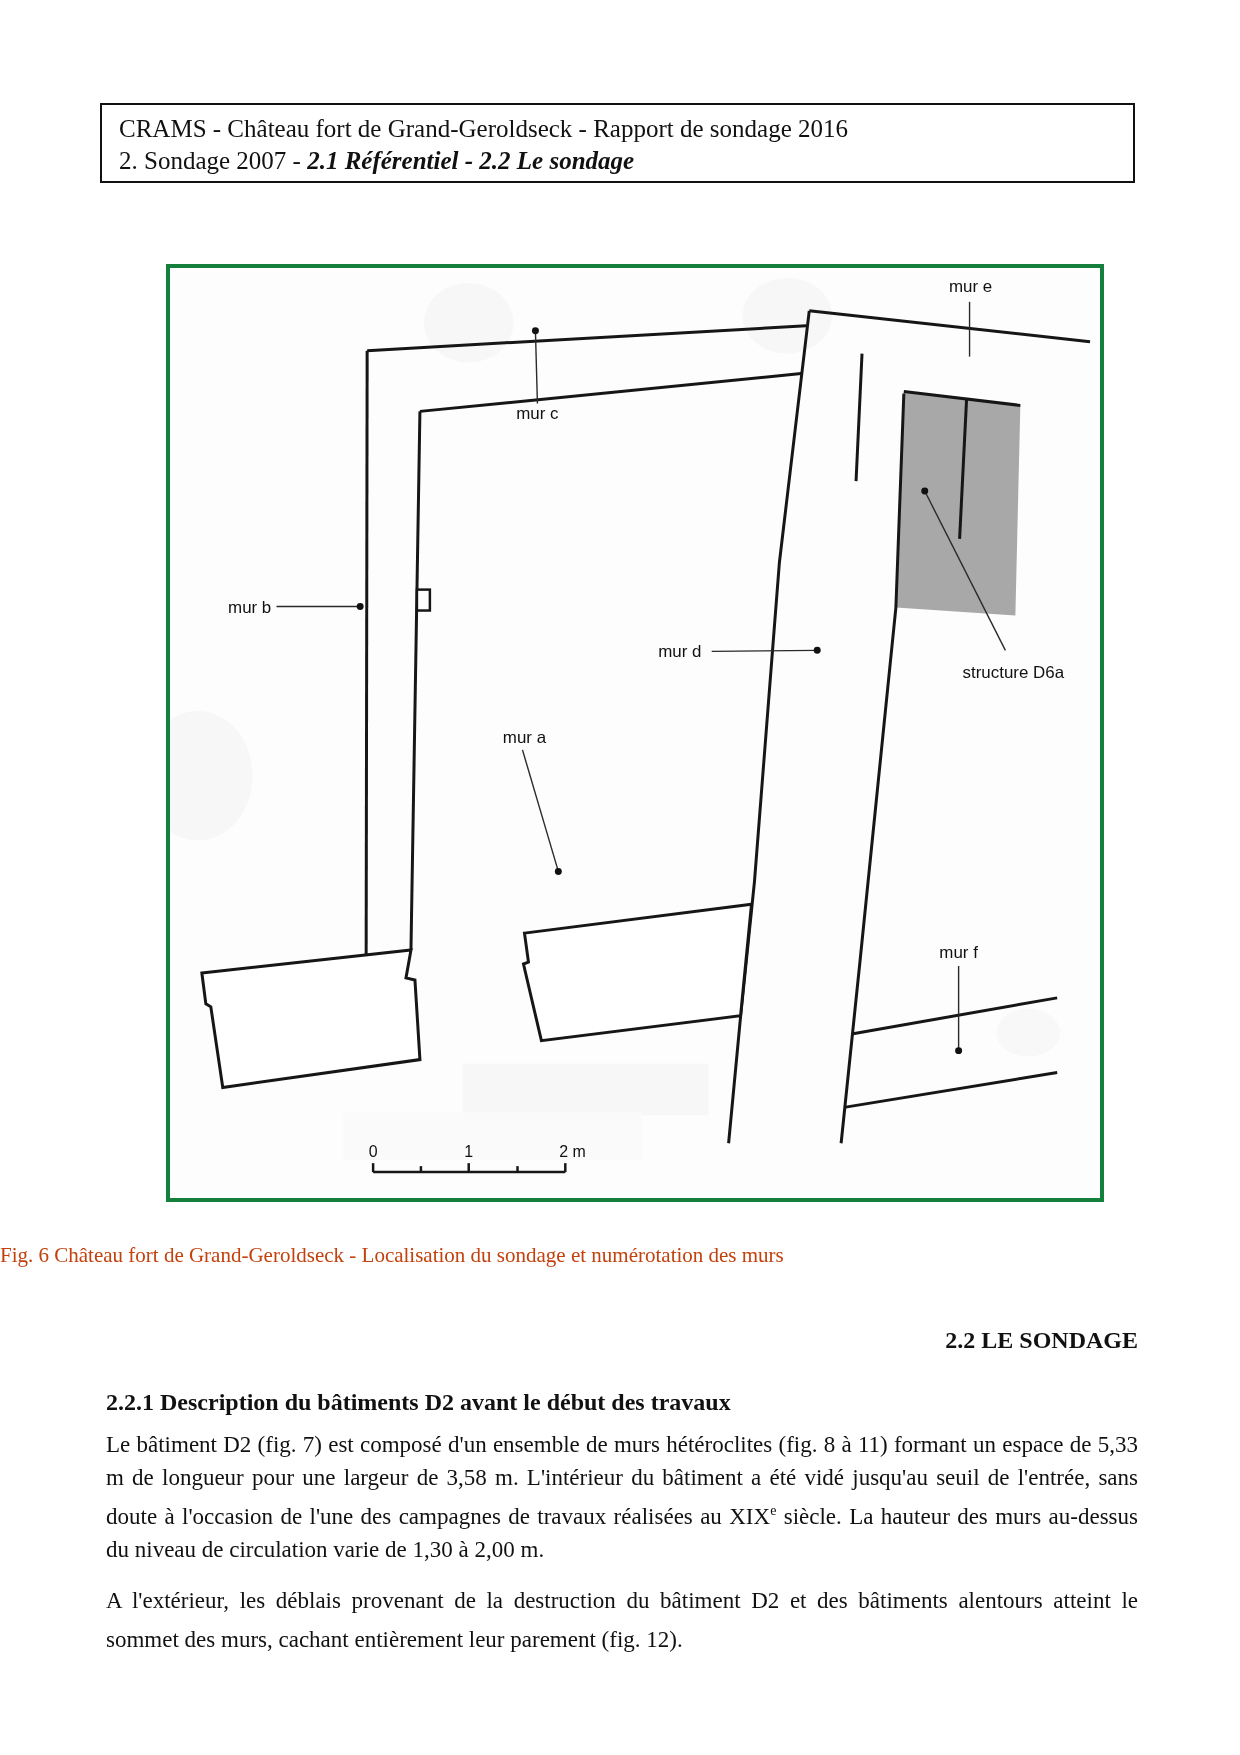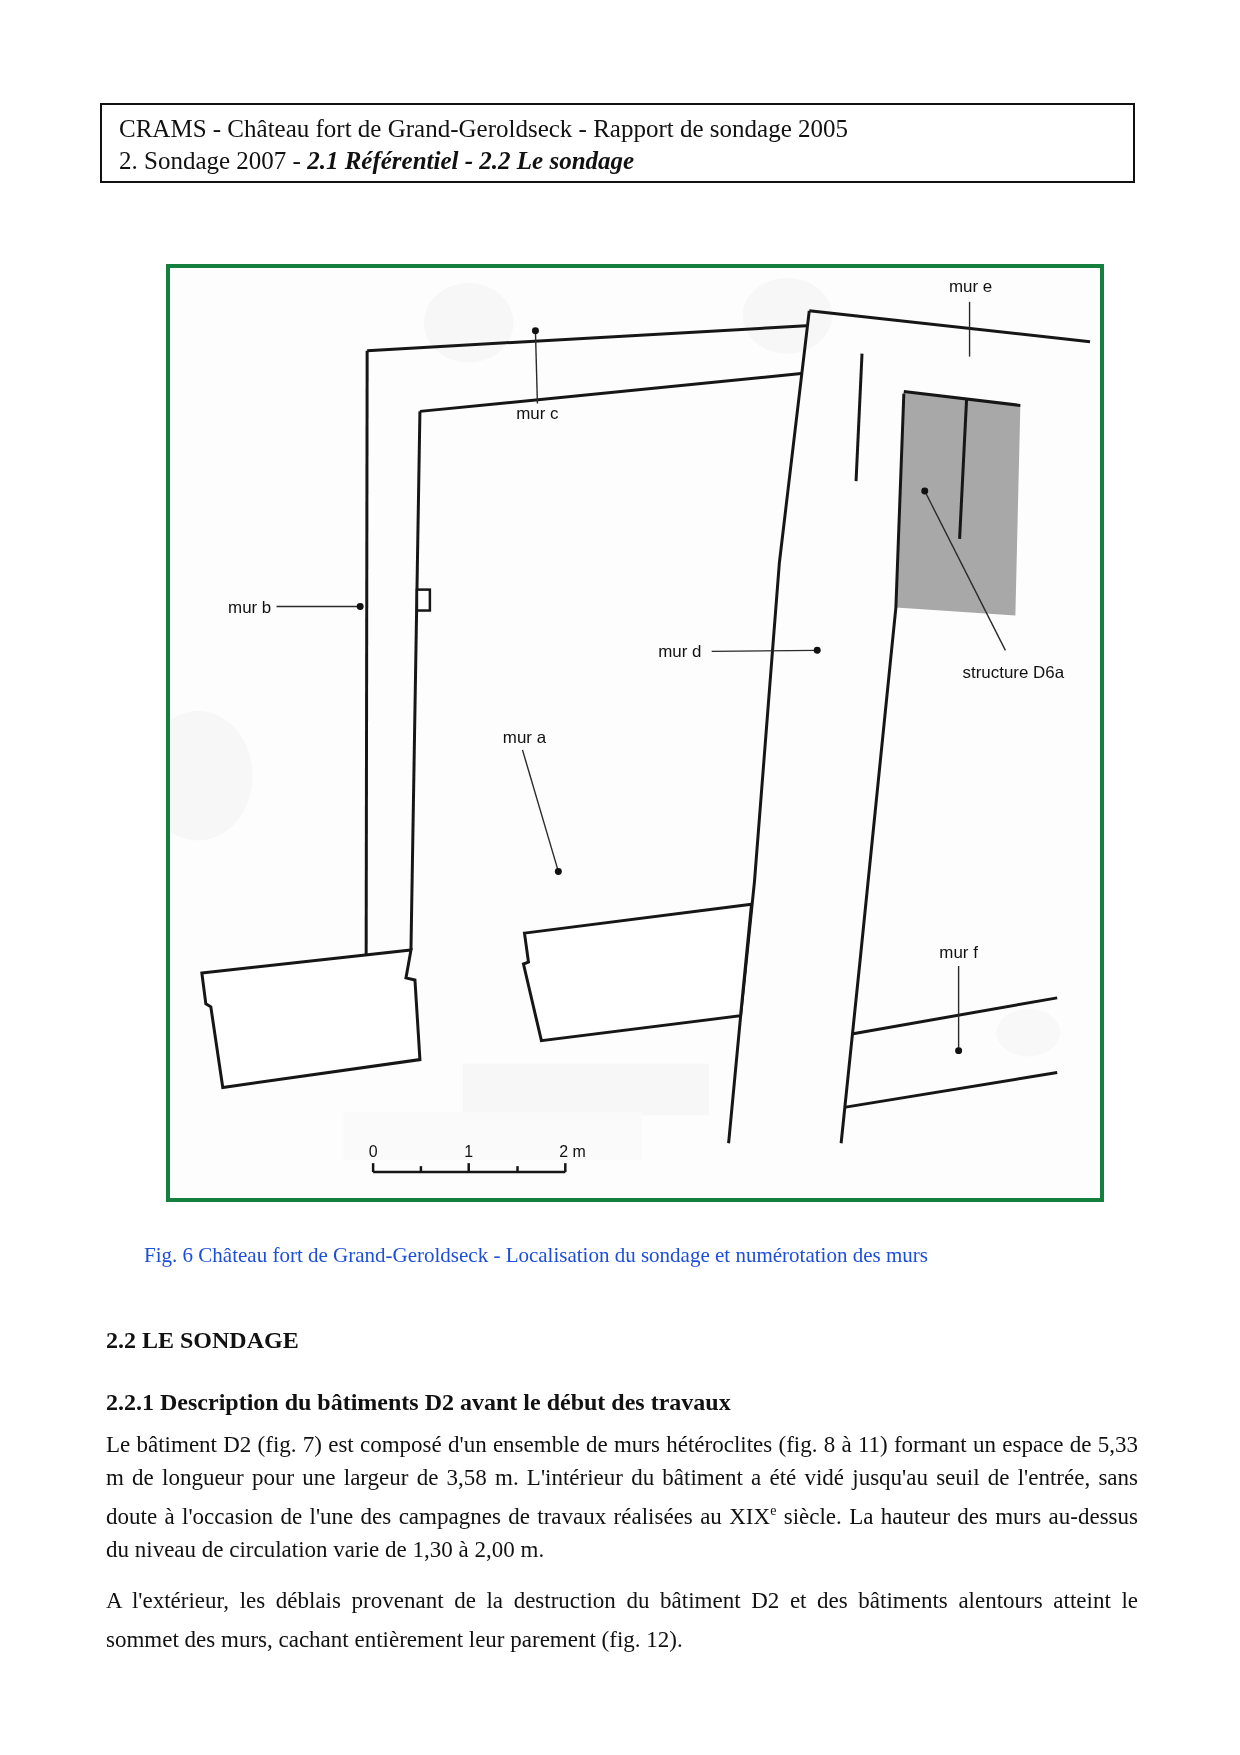--- a/index.html
+++ b/index.html
@@ -17,27 +17,27 @@
   .hdr-bold-italic{font-weight:bold;font-style:italic;}
   
   .figure-box{
     position:absolute;left:166px;top:264px;width:938px;height:938px;
     border:4px solid #15803d;box-sizing:border-box;background:#fdfdfd;
   }
   .figure-box svg{display:block;width:100%;height:100%;}
   .plan-label{font-family:"Liberation Sans", sans-serif;font-size:17px;fill:#111;}
   .scale-label{font-family:"Liberation Sans", sans-serif;font-size:16px;fill:#111;}
   .caption{
-    position:absolute;left:0;top:1243px;width:1072px;text-align:center;
-    font-size:21px;color:#1d4ed8;
+    position:absolute;left:0;top:1243px;width:1072px;text-align:left;
+    font-size:21px;color:#c2410c;
   }
   
   .h1{
     position:absolute;left:106px;top:1327px;width:1032px;
-    font-size:24px;font-weight:bold;
+    font-size:24px;font-weight:bold;text-align:right;
   }
   .h2{
     position:absolute;left:106px;top:1389px;width:1032px;
     font-size:24px;font-weight:bold;
   }
   .para1{
     position:absolute;left:106px;top:1400px;width:1032px;
     font-size:23px;line-height:33px;text-align:justify;margin-top:28px;
   }
   .para2{
@@ -45,21 +45,21 @@
     font-size:23px;line-height:39px;text-align:justify;
   }
   sup{font-size:14px;}
 </style>
 </head>
 <body>
 
 <div class="page">
 
   <div class="header-box">
-    <div class="header-line">CRAMS - Château fort de Grand-Geroldseck - Rapport de sondage 2005</div>
+    <div class="header-line">CRAMS - Château fort de Grand-Geroldseck - Rapport de sondage 2016</div>
     <div class="header-line"><span>2. Sondage 2007  -  </span><span class="hdr-bold-italic">2.1 Référentiel - 2.2 Le sondage</span></div>
   </div>
 
   <div class="figure-box">
     <svg viewBox="0 0 934 934" preserveAspectRatio="none">
 
       <ellipse cx="300" cy="55" rx="45" ry="40" fill="#f7f7f7"></ellipse>
       <ellipse cx="620" cy="48" rx="45" ry="38" fill="#f7f7f7"></ellipse>
       <ellipse cx="28" cy="510" rx="55" ry="65" fill="#f7f7f7"></ellipse>
       <rect x="294" y="799" width="247" height="52" fill="#f7f7f7"></rect>

